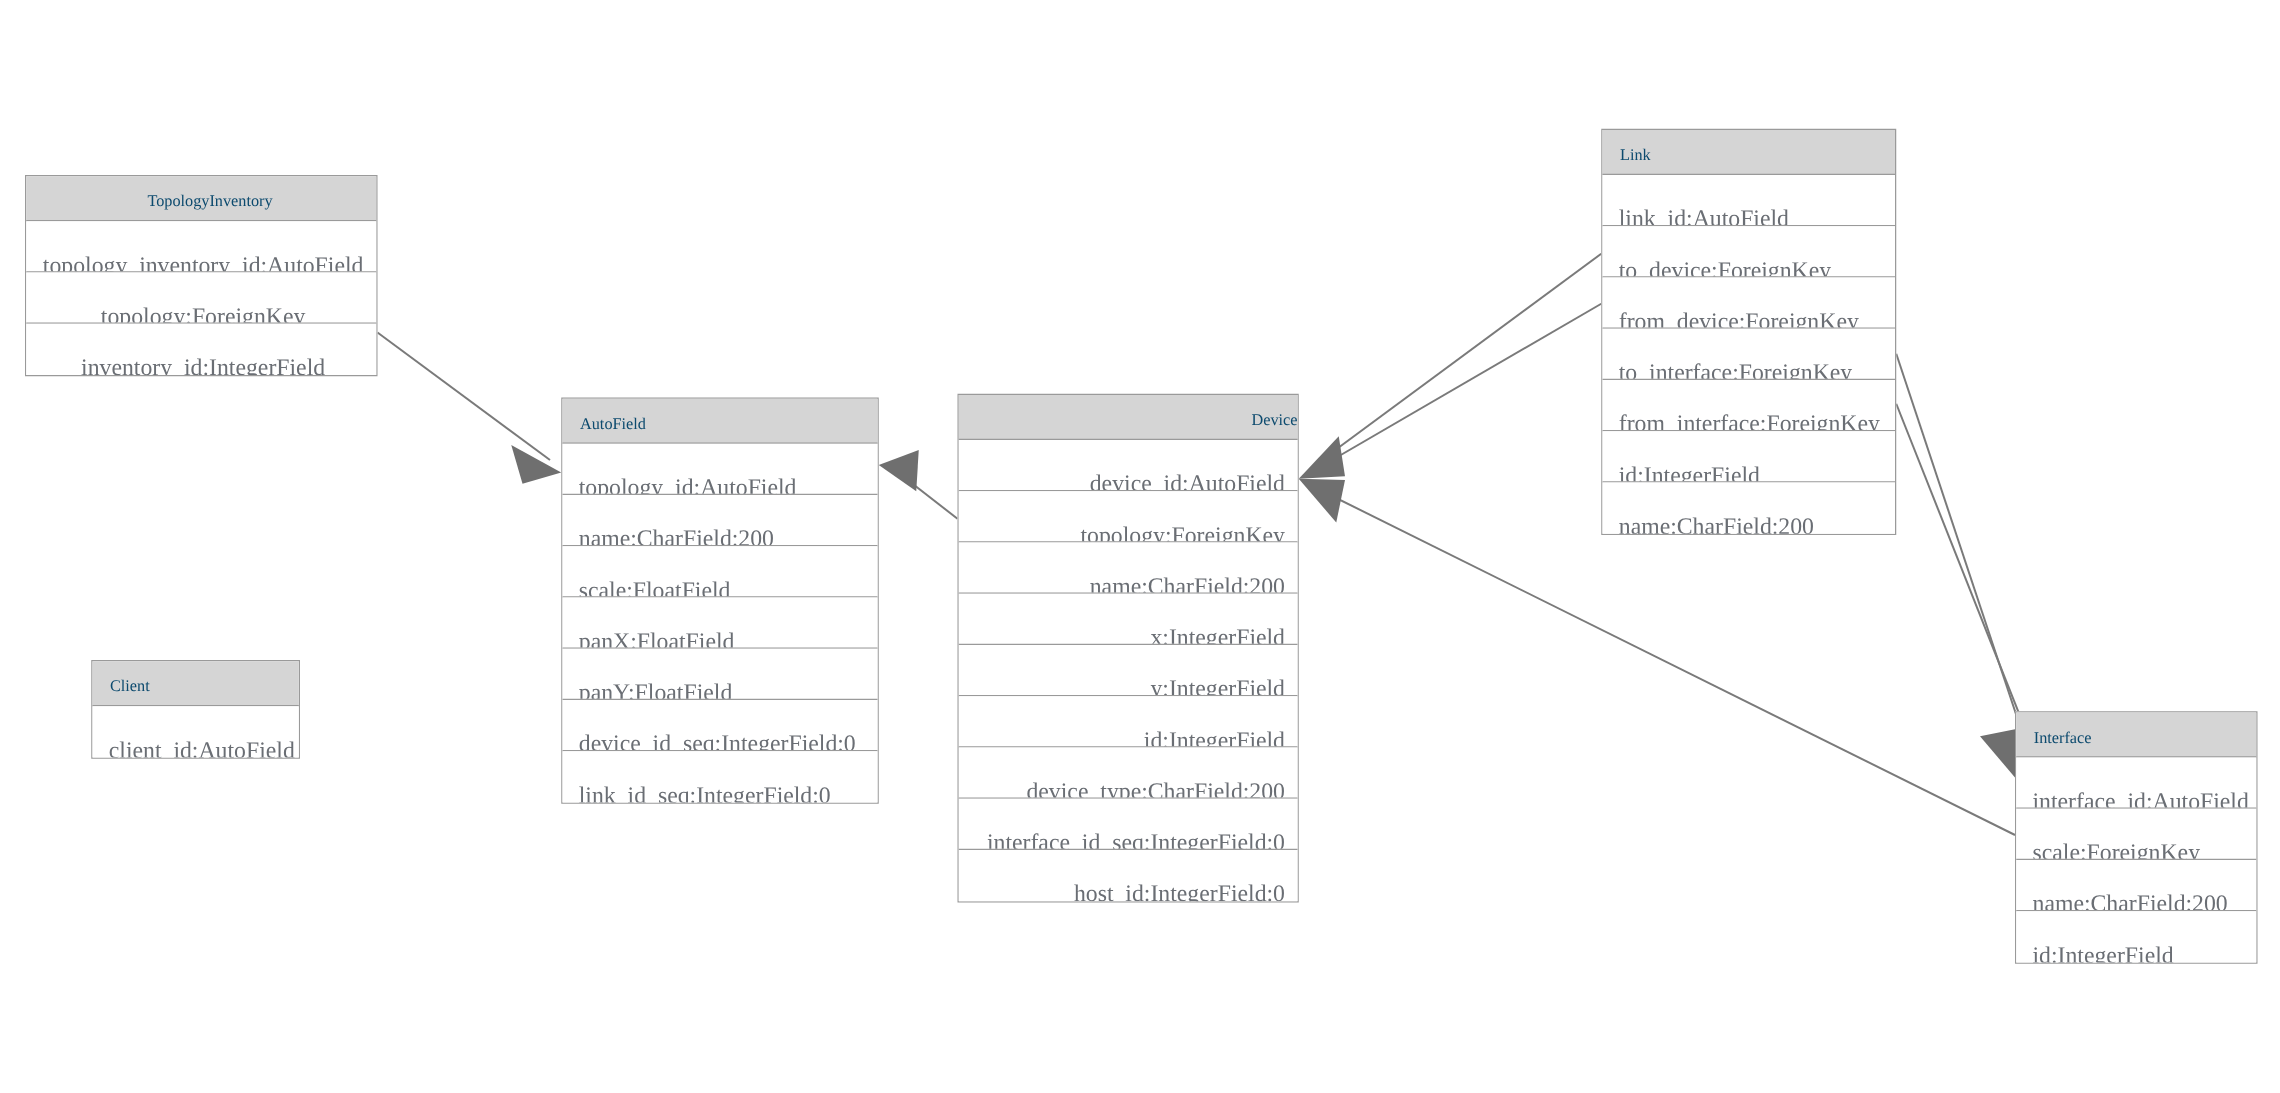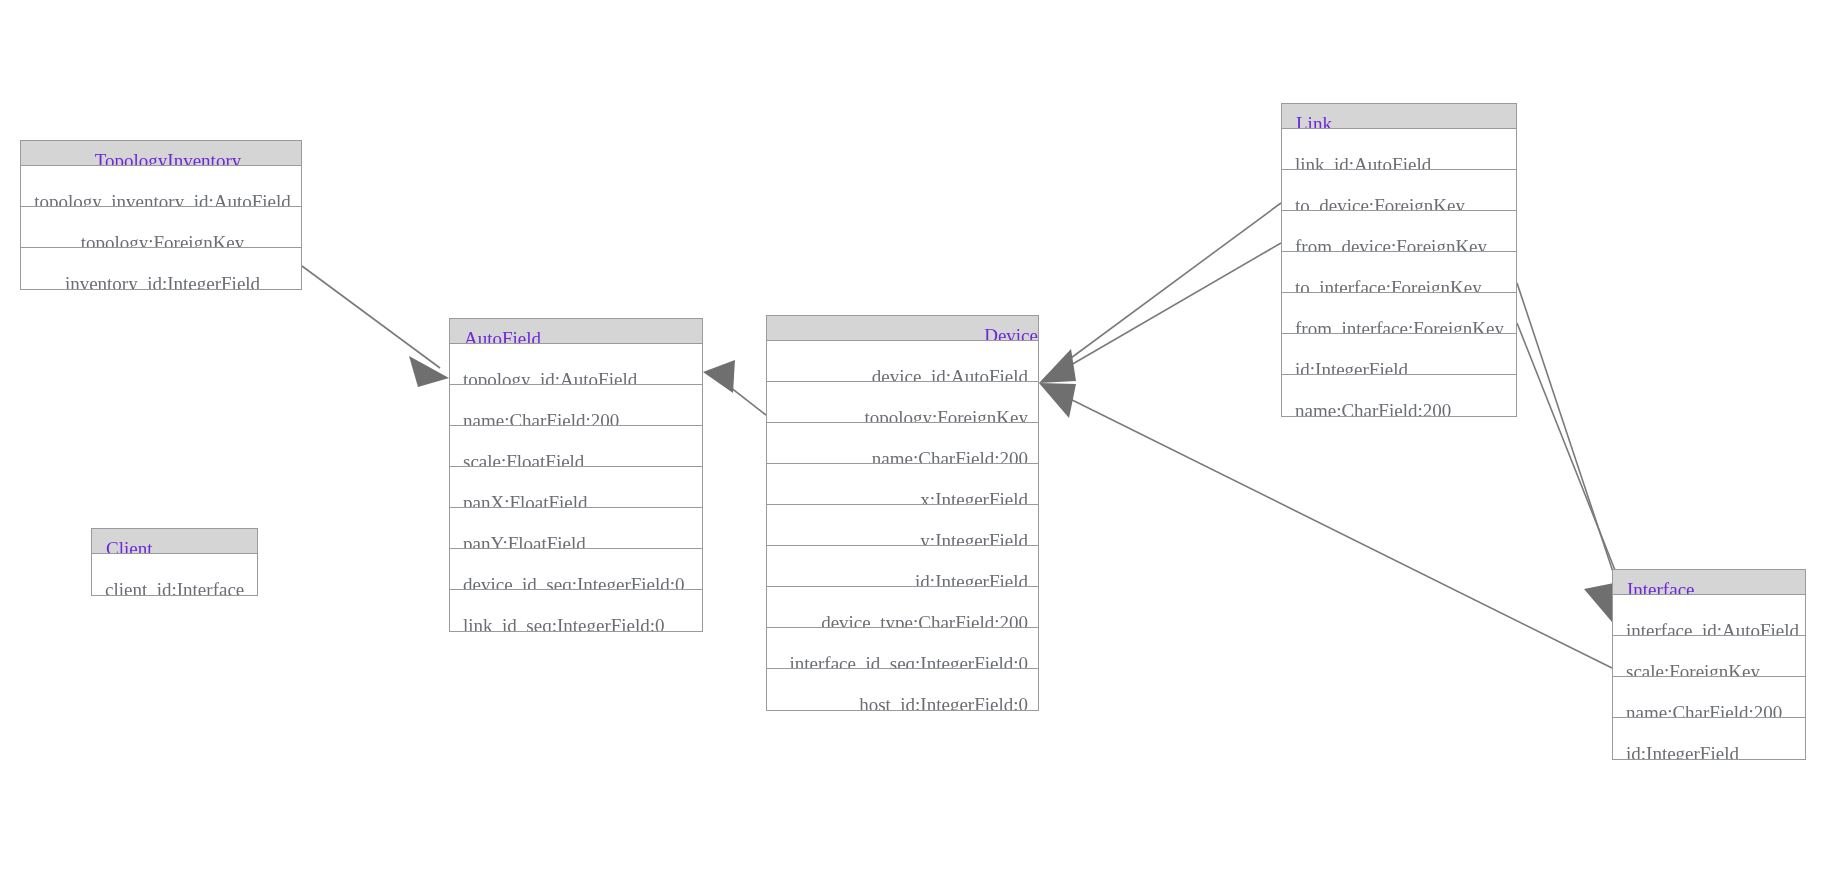--- a/index.html
+++ b/index.html
@@ -31,24 +31,24 @@
     position: absolute;
     box-sizing: border-box;
     border: 1px solid #9a9a9a;
     background: #ffffff;
     z-index: 5;
   }
   .entity-title {
     box-sizing: border-box;
     background: #d5d5d5;
     border-bottom: 1px solid #9a9a9a;
-    color: #6d28d9;
-    font-size: 19px;
+    color: #0c4a6e;
+    font-size: 13px;
     line-height: 40px;
-    height: 25px;
+    height: 36px;
     padding: 0 0 0 14px;
     white-space: nowrap;
     overflow: hidden;
   }
   .entity-fields {
     display: block;
   }
   .field-row {
     box-sizing: border-box;
     height: 41px;
@@ -102,24 +102,24 @@
 
   <div id="entity-layer">
       <div class="entity" style="left: 20px; top: 140px; width: 282px; text-align: center;">
         <div class="entity-title">TopologyInventory</div>
         <div class="entity-fields">
           <div class="field-row">topology_inventory_id:AutoField</div>
           <div class="field-row">topology:ForeignKey</div>
           <div class="field-row">inventory_id:IntegerField</div>
         </div>
       </div>
-      <div class="entity" style="left: 91px; top: 528px; width: 167px;">
+      <div class="entity" style="left: 73px; top: 528px; width: 167px;">
         <div class="entity-title">Client</div>
         <div class="entity-fields">
-          <div class="field-row">client_id:Interface</div>
+          <div class="field-row">client_id:AutoField</div>
         </div>
       </div>
       <div class="entity" style="left: 449px; top: 318px; width: 254px;">
         <div class="entity-title">AutoField</div>
         <div class="entity-fields">
           <div class="field-row">topology_id:AutoField</div>
           <div class="field-row">name:CharField:200</div>
           <div class="field-row">scale:FloatField</div>
           <div class="field-row">panX:FloatField</div>
           <div class="field-row">panY:FloatField</div>

